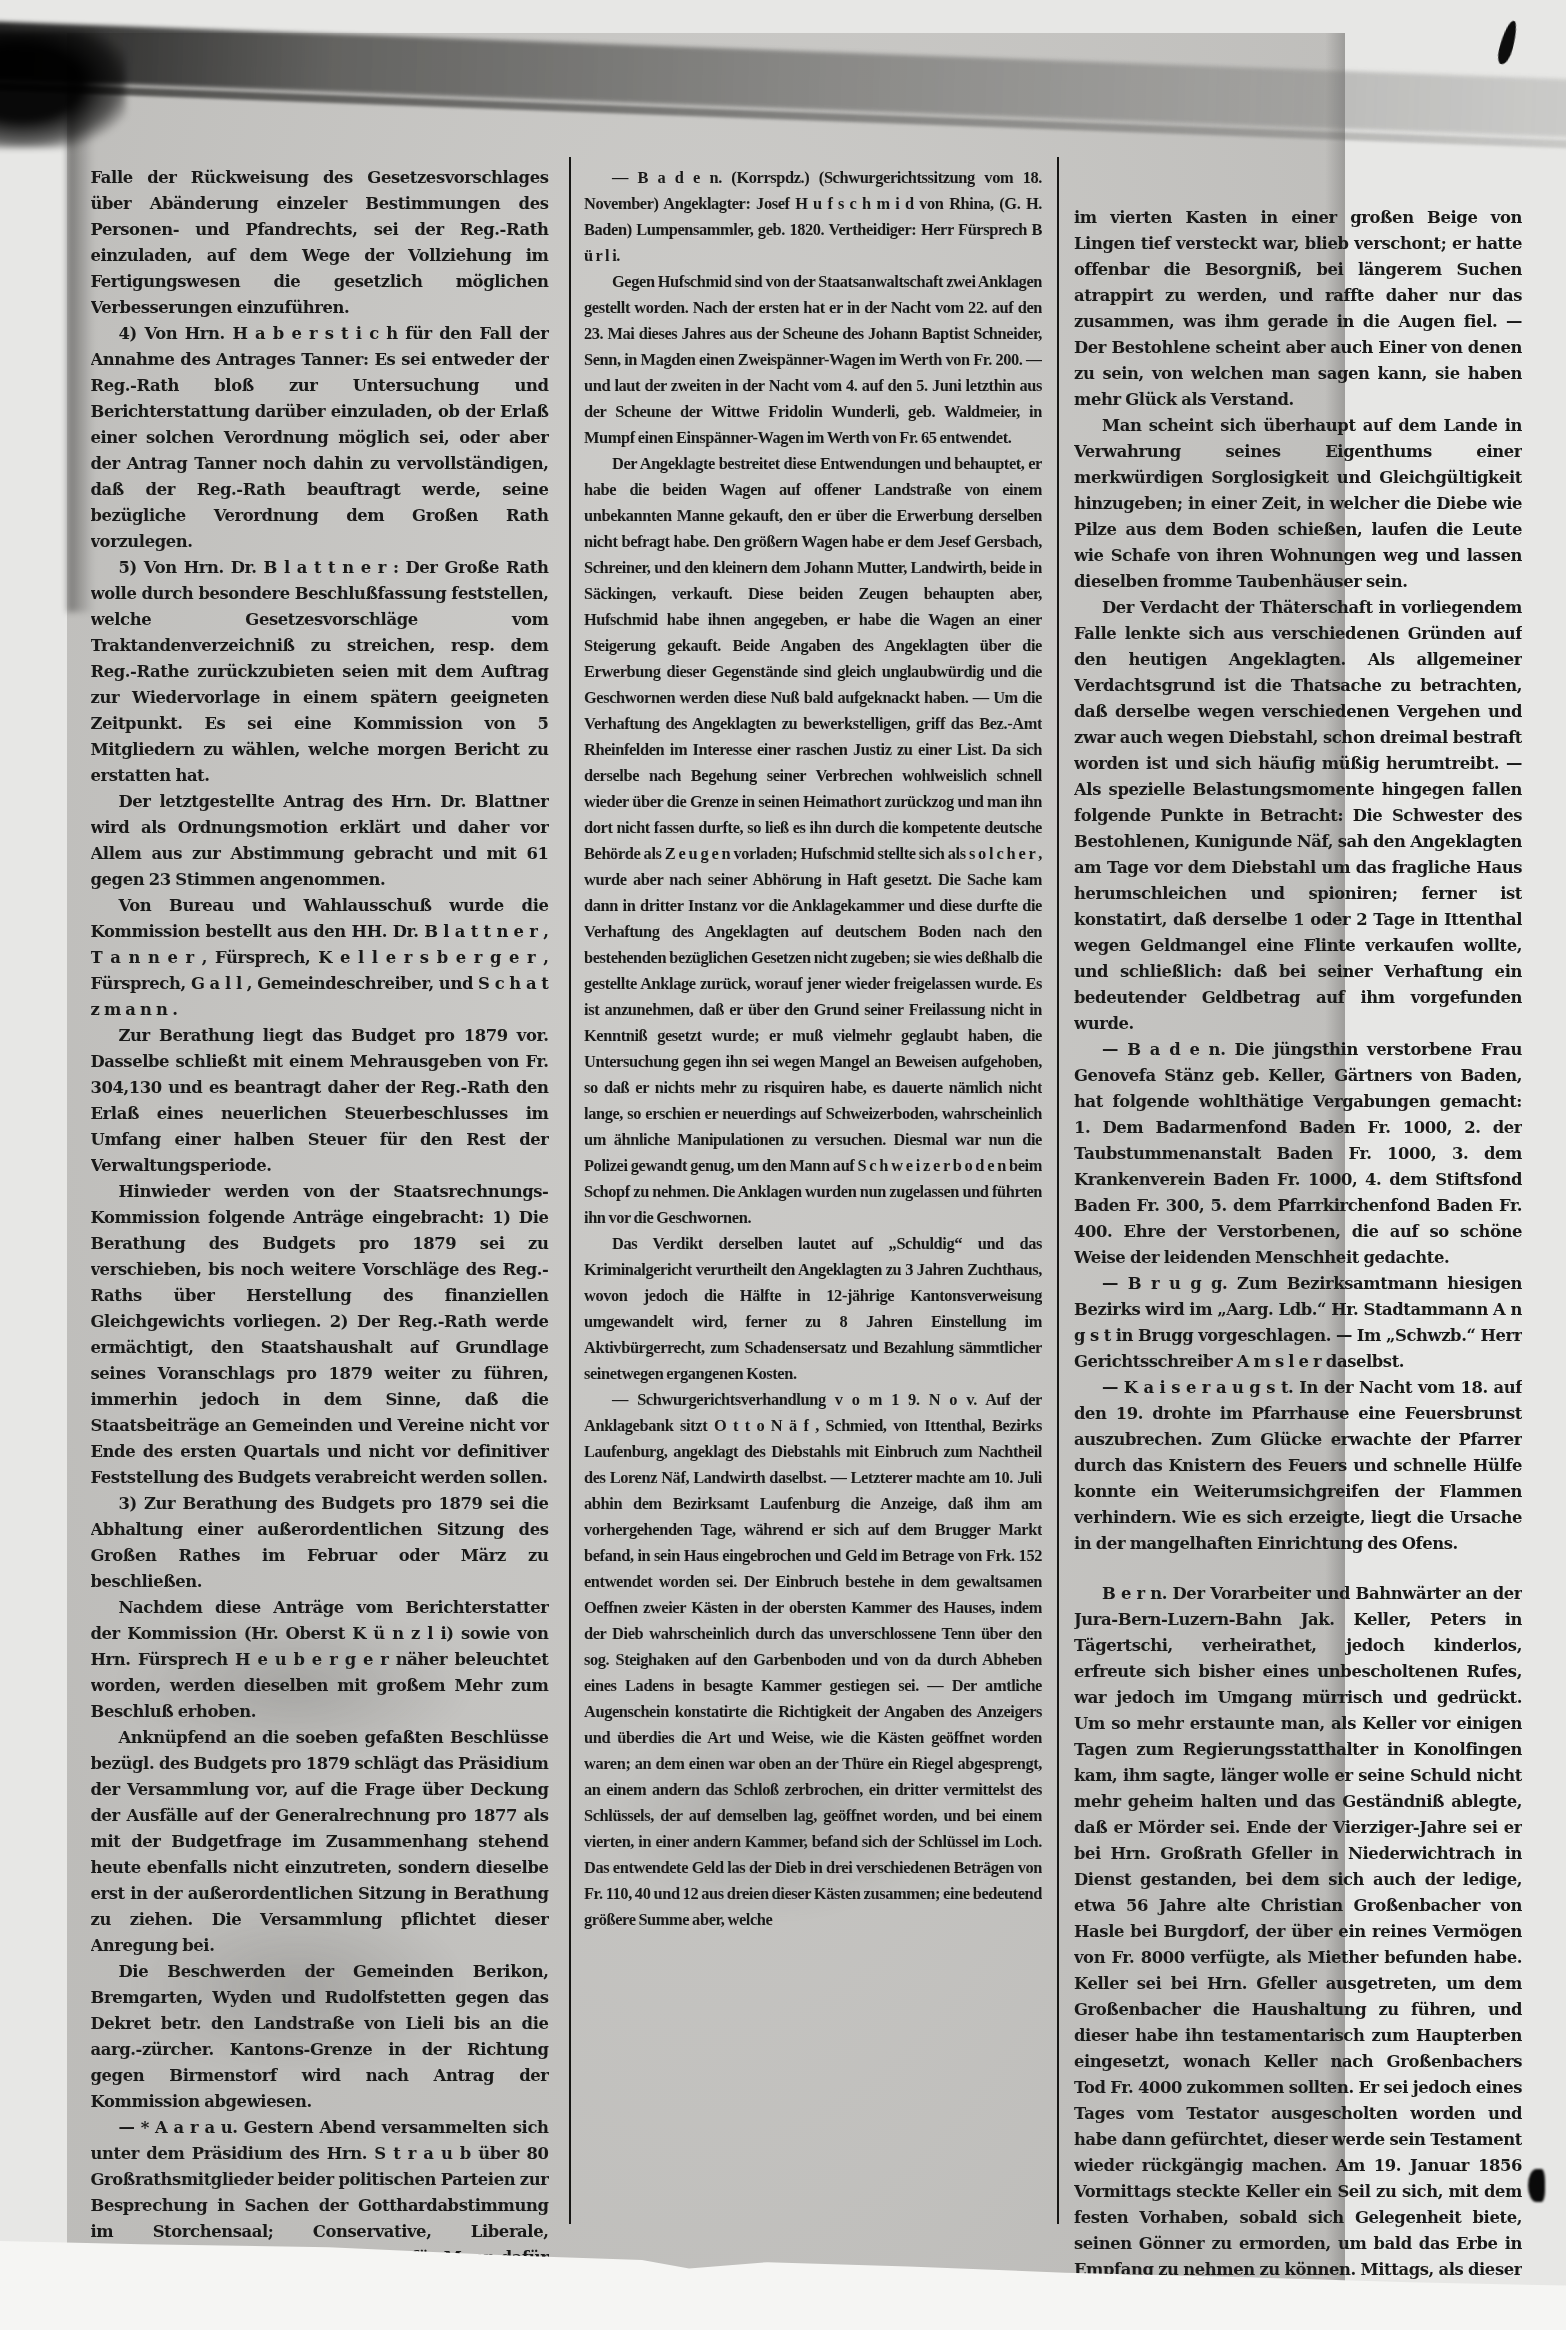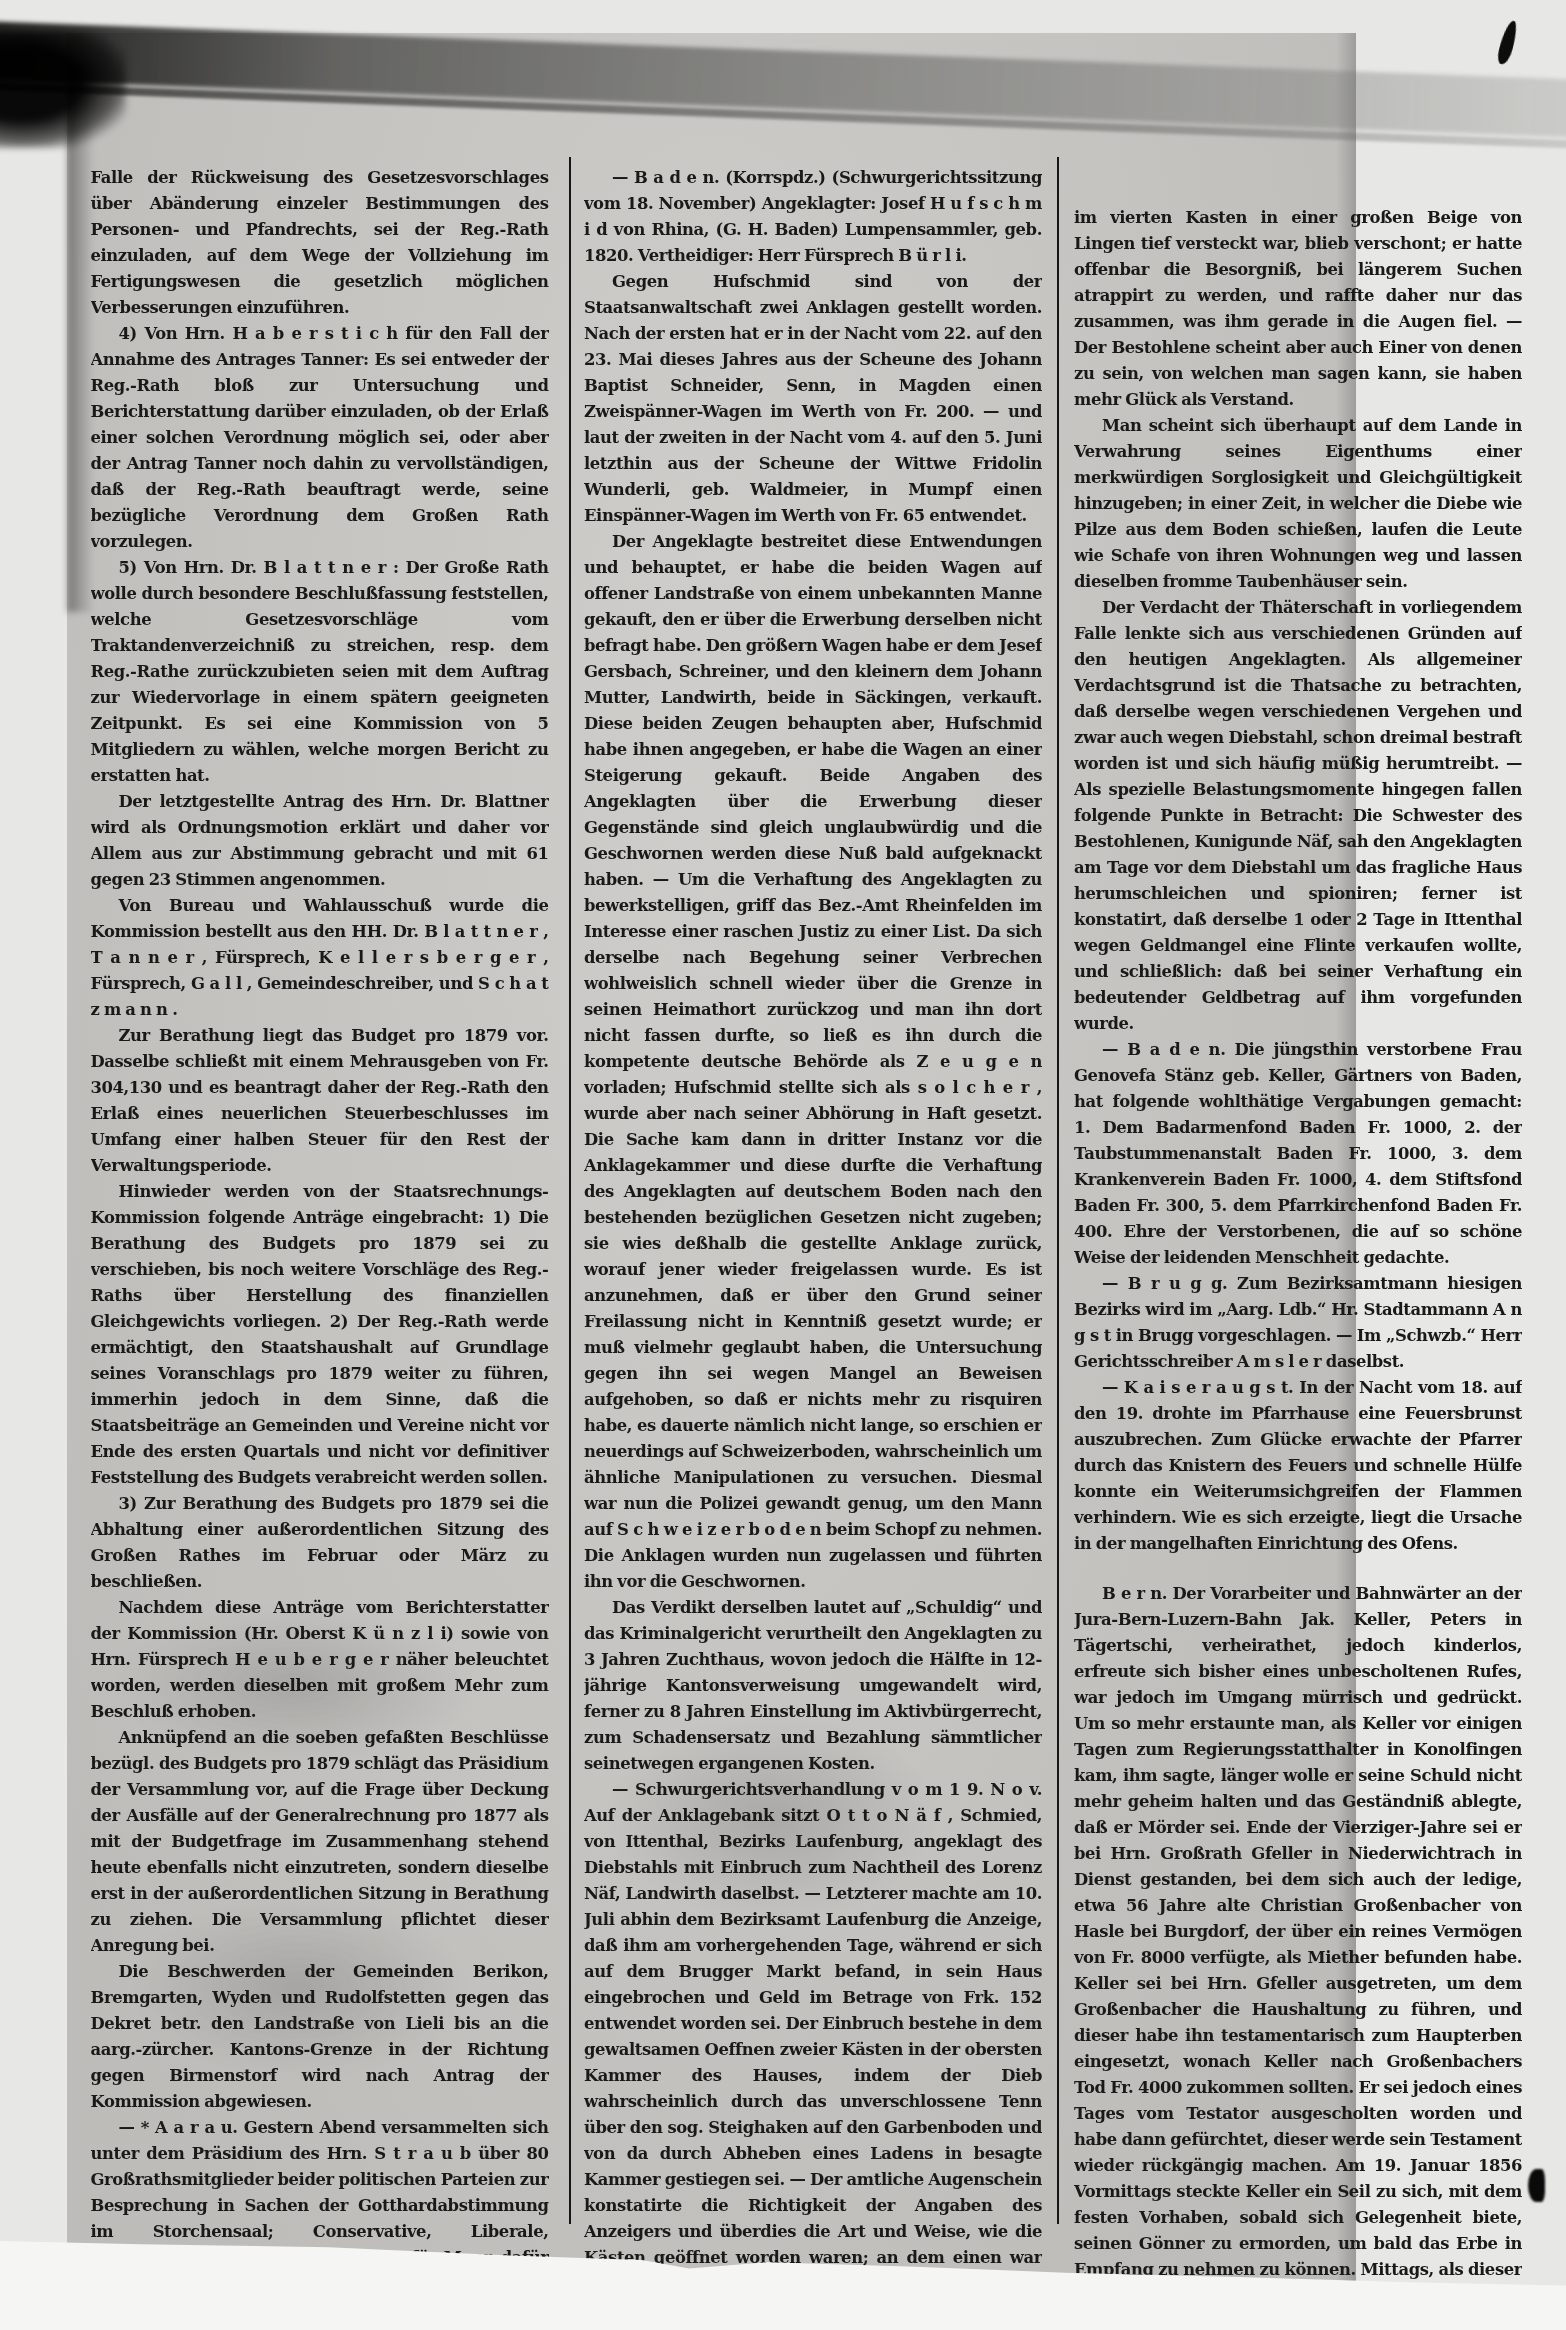--- a/index.html
+++ b/index.html
@@ -2,21 +2,21 @@
 <html style="font-size:12.5px"><head>
 <meta charset="utf-8">
 <style>
   html,body{margin:0;padding:0;width:1566px;height:2330px;overflow:hidden;
     background:#e3e3e1;font-family:"DejaVu Serif", serif;}
   .scan{position:relative;width:1566px;height:2330px;background:#e7e7e5;}
 
   
   .paper{position:absolute;left:67px;top:33px;width:1278px;height:2297px;
     background:#c9c8c5;
-    background-image:radial-gradient(ellipse at 50% 30%, rgba(255,255,255,0.10), rgba(0,0,0,0.06) 85%);padding-left:11px;}
+    background-image:radial-gradient(ellipse at 50% 30%, rgba(255,255,255,0.10), rgba(0,0,0,0.06) 85%);}
   .paper-edge-left{position:absolute;left:0;top:31px;width:27px;height:548px;
     background:linear-gradient(to right, rgba(0,0,0,0.38), rgba(0,0,0,0));filter:blur(3.1px);}
   .paper-edge-right{position:absolute;right:0;top:0;width:20.4px;height:100%;
     background:linear-gradient(to left, rgba(0,0,0,0.18), rgba(0,0,0,0));}
 
   
   .band{position:absolute;left:-47px;top:20.4px;width:1738px;height:58px;
     background:linear-gradient(to right, rgba(10,10,10,0.92), rgba(40,40,38,0.62) 22%,
       rgba(70,70,68,0.5) 48%, rgba(105,105,103,0.4) 72%, rgba(135,135,133,0.22) 100%);
     transform:rotate(2.1deg);transform-origin:left top;filter:blur(2.3px);}
@@ -49,21 +49,21 @@
   
   .rule{position:absolute;top:124px;width:2.3px;height:2067px;background:#161614;}
   .rule1{left:502px;}
   .rule2{left:990px;}
 
   
   .col{position:absolute;top:132px;width:458px;max-height:2114px;overflow:hidden;
     color:#191918;font-weight:bold;font-size:16.4px;line-height:26px;
     letter-spacing:-0.4px;word-spacing:-0.8px;text-align:justify;}
   .col-0{left:23.5px;}
-  .col-1{left:517px;}
+  .col-1{left:517px;font-family:Liberation Serif, serif;}
   .col-2{left:1007px;width:448px;margin-top:40px;}
   .col p{margin:0;text-indent:28px;}
   .col p.noindent{text-indent:0;}
   .col p.gap{margin-top:23.5px;}
 </style>
 </head>
 <body>
 
 <div class="scan">
 

